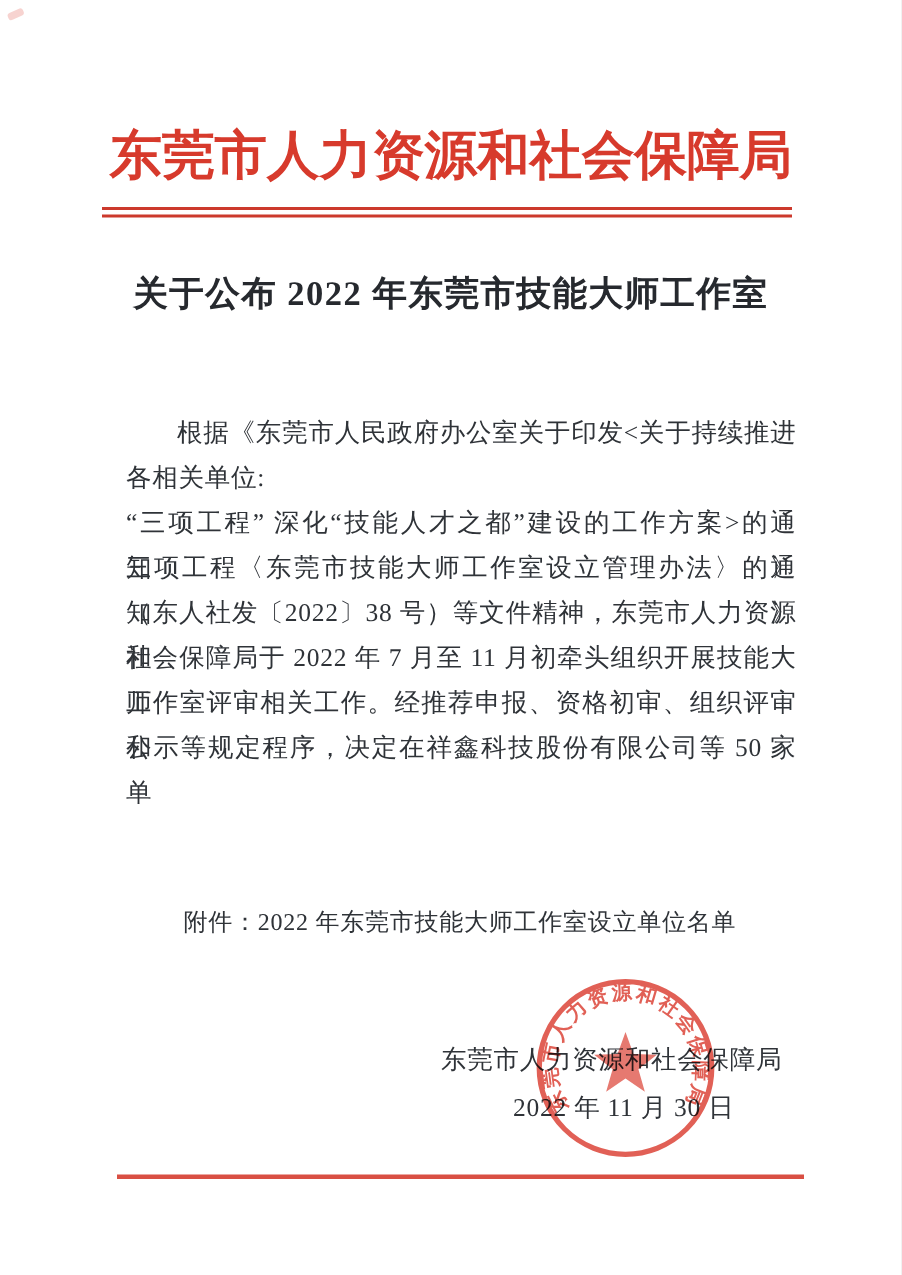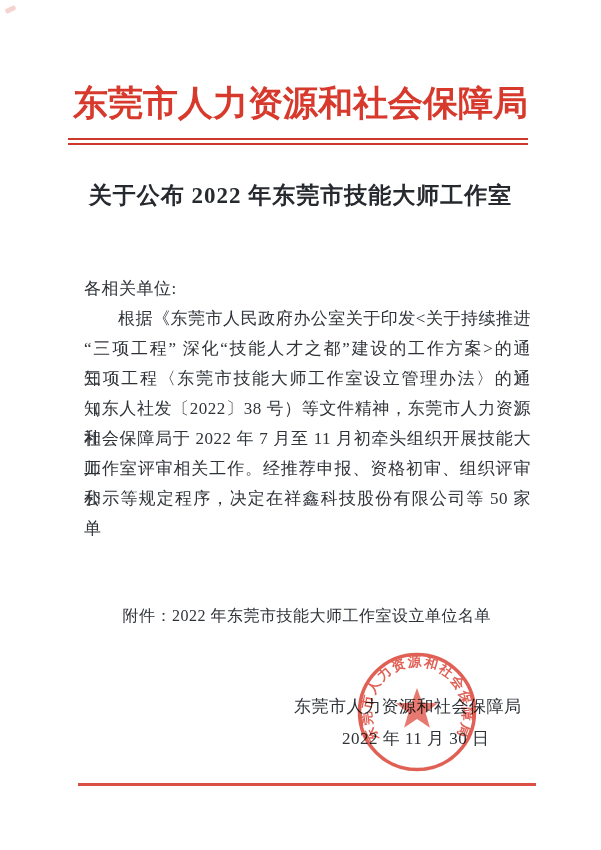--- a/index.html
+++ b/index.html
@@ -86,22 +86,22 @@
 
   <div class="agency-header">东莞市人力资源和社会保障局</div>
 
   <div class="header-divider"></div>
 
   <div class="doc-title">
     <div>关于公布 2022 年东莞市技能大师工作室</div>
   </div>
 
   <div class="doc-body">
+    <div class="bline jline indent">根据《东莞市人民政府办公室关于印发&lt;关于持续推进</div>
     <div class="bline">各相关单位:</div>
-    <div class="bline jline indent">根据《东莞市人民政府办公室关于印发&lt;关于持续推进</div>
     <div class="bline jline">“三项工程” 深化“技能人才之都”建设的工作方案&gt;的通知》</div>
     <div class="bline jline">三项工程〈东莞市技能大师工作室设立管理办法〉的通知》</div>
     <div class="bline jline">（东人社发〔2022〕38 号）等文件精神，东莞市人力资源和</div>
     <div class="bline jline">社会保障局于 2022 年 7 月至 11 月初牵头组织开展技能大师</div>
     <div class="bline jline">工作室评审相关工作。经推荐申报、资格初审、组织评审和</div>
     <div class="bline jline">公示等规定程序，决定在祥鑫科技股份有限公司等 50 家单</div>
   </div>
 
   <div class="attachment-line">附件：2022 年东莞市技能大师工作室设立单位名单</div>
 

